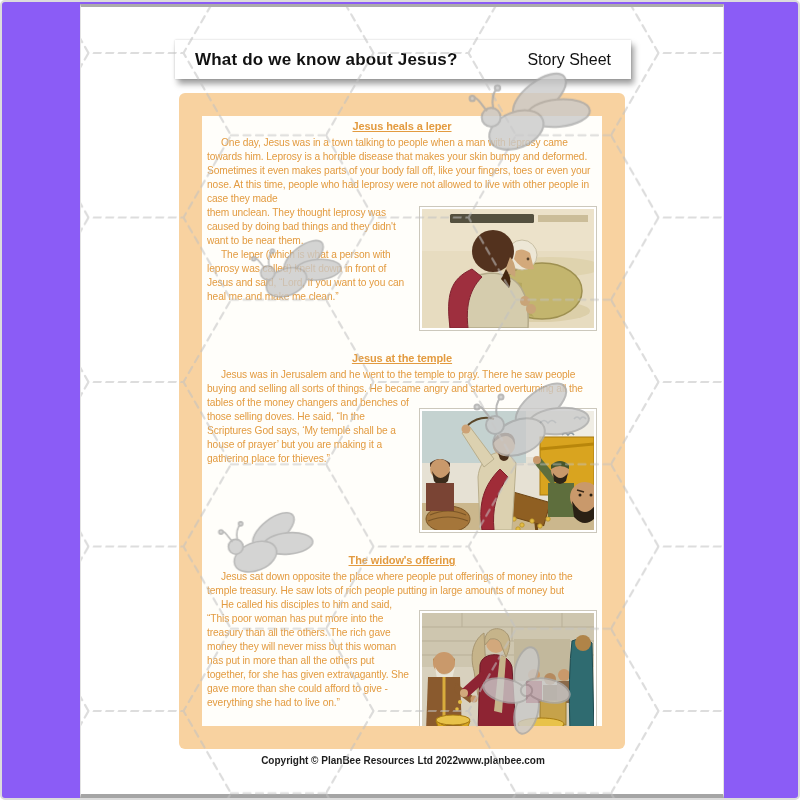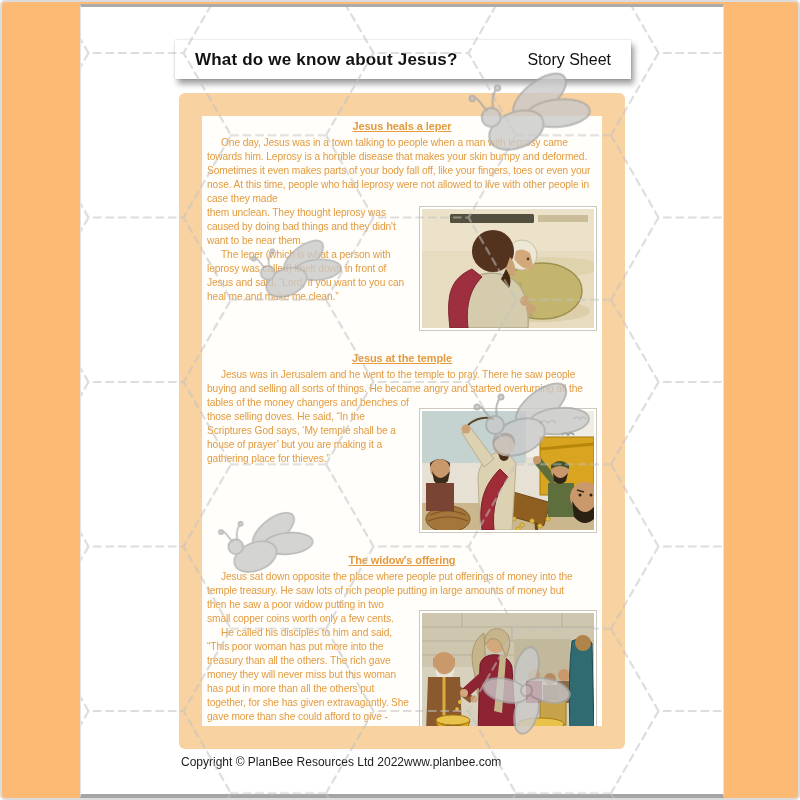--- a/index.html
+++ b/index.html
@@ -1,17 +1,17 @@
 <!DOCTYPE html>
 <html><head>
 <meta charset="utf-8">
 <style>
   html,body{margin:0;padding:0;background:#ffffff;}
   body{width:800px;height:800px;position:relative;font-family:"Liberation Sans","DejaVu Sans",sans-serif;}
-  .stage{position:absolute;inset:0;width:800px;height:800px;border:2px solid #dcdcdc;border-radius:5px;box-sizing:border-box;background:#fdba74;overflow:hidden;}
+  .stage{position:absolute;inset:0;width:800px;height:800px;border:2px solid #dcdcdc;border-radius:5px;box-sizing:border-box;background:#8b5cf6;overflow:hidden;}
   .page{position:absolute;left:78px;top:2px;width:644px;height:794px;background:#fff;box-sizing:border-box;
         border-top:3px solid #ababab;border-bottom:4px solid #a5a5a5;border-left:1px solid #e3e3e3;border-right:1px solid #e3e3e3;}
   
   .header-bar{position:absolute;left:94px;top:33px;width:456px;height:39px;background:#ffffff;z-index:2;
               box-shadow:3px 5px 6px rgba(0,0,0,0.38),0 0 2px rgba(0,0,0,0.18);
               display:flex;align-items:center;justify-content:space-between;padding:0 20px;box-sizing:border-box;}
   .header-title{font-weight:bold;font-size:17px;color:#121212;letter-spacing:.2px;}
   .header-badge{font-weight:normal;font-size:16px;color:#121212;}
   
   .frame{position:absolute;left:98px;top:86px;width:446px;height:656px;background:#F8D2A0;border-radius:6px;
@@ -21,22 +21,22 @@
   .story-section{color:#E39B40;font-size:10.2px;line-height:14px;letter-spacing:-0.1px;}
   .story-section + .story-section{margin-top:16px;}
   .section-title{margin:2px 0 3px;text-align:center;font-size:11px;font-weight:bold;text-decoration:underline;color:#E39B40;}
   .story-section p{margin:0;}
   .indent{text-indent:14px;}
   .wrap-zone::after{content:"";display:block;clear:both;}
   .story-image{float:right;width:172px;height:119px;margin:0 0 4px 10px;background:#fff;border:1px solid #ccc8bc;padding:2px;}
   .story-image.drop{margin-top:12px;}
   .story-image svg{display:block;width:172px;height:119px;}
   
-  .footer{position:absolute;left:100px;width:444px;top:748px;display:flex;justify-content:flex-start;
-          font-size:12px;font-weight:normal;color:#1d1d1d;z-index:2;}
+  .footer{position:absolute;left:100px;width:444px;top:748px;display:flex;justify-content:center;
+          font-size:10px;font-weight:bold;color:#1d1d1d;z-index:2;}
   
   .watermark{position:absolute;left:0;top:0;width:644px;height:794px;z-index:6;pointer-events:none;}
 </style>
 </head>
 <body>
 
 <div class="stage">
   <div class="page">
 
     <div class="header-bar">
@@ -202,21 +202,20 @@
                   <circle cx="35" cy="96" r="1.8" fill="#E3BC44"></circle>
                 </g>
                 <g>
                   <path d="M14 108 Q30 120 48 108 L44 119 L18 119 Z" fill="#D7A51F" stroke="#A87B10"></path>
                   <ellipse cx="31" cy="107" rx="17" ry="5" fill="#E8C24A" stroke="#A87B10"></ellipse>
                   <path d="M96 112 Q118 124 142 112 L136 119 L102 119 Z" fill="#D7A51F" stroke="#A87B10"></path>
                   <ellipse cx="119" cy="111" rx="23" ry="6" fill="#E8C24A" stroke="#A87B10"></ellipse>
                 </g>
               </svg>
             </div>
-            <p>then he saw a poor widow putting in two small copper coins worth only a few cents.</p>
             <p class="indent">He called his disciples to him and said, “This poor woman has put more into the treasury than all the others. The rich gave money they will never miss but this woman has put in more than all the others put together, for she has given extravagantly. She gave more than she could afford to give - everything she had to live on.”</p>
           </div>
         </section>
 
       </div>
     </div>
 
     <div class="footer">
       <span>Copyright © PlanBee Resources Ltd 2022</span>
       <span>www.planbee.com</span>

